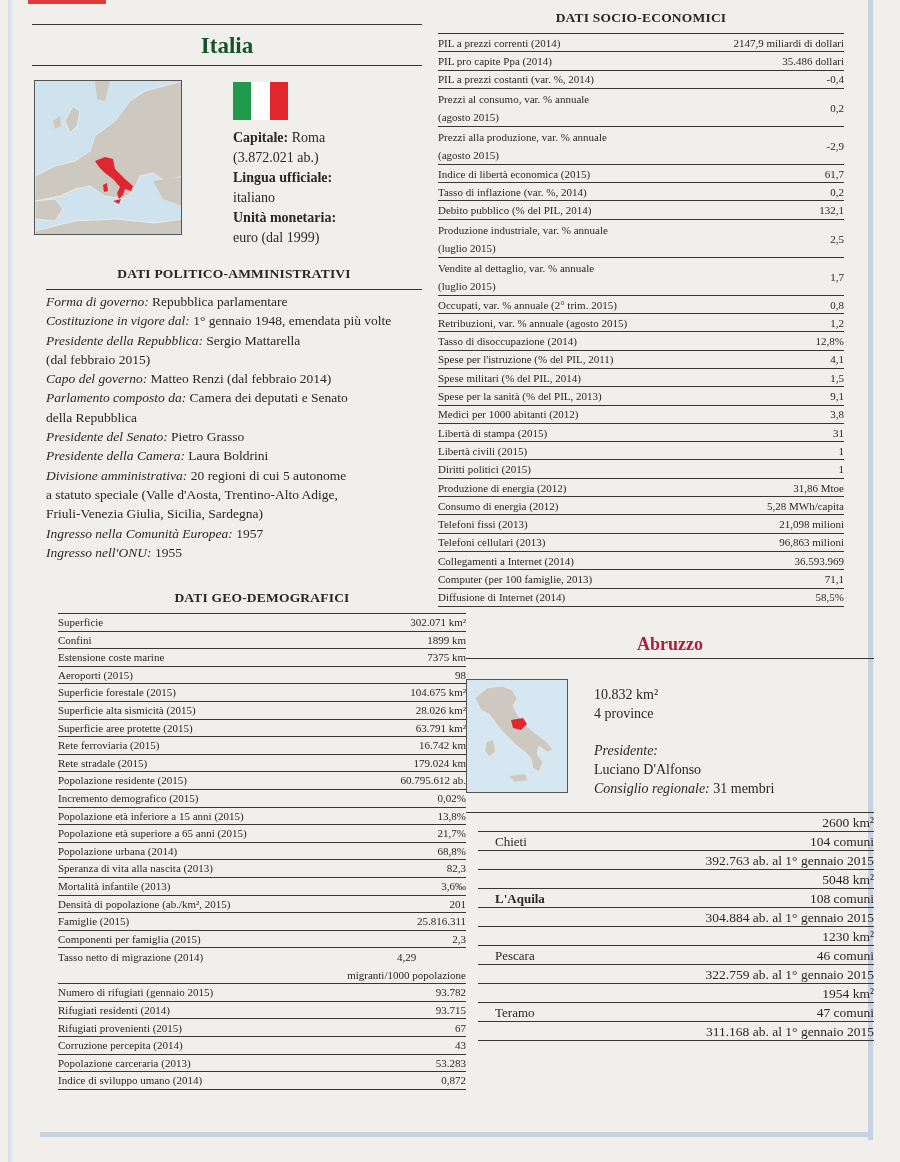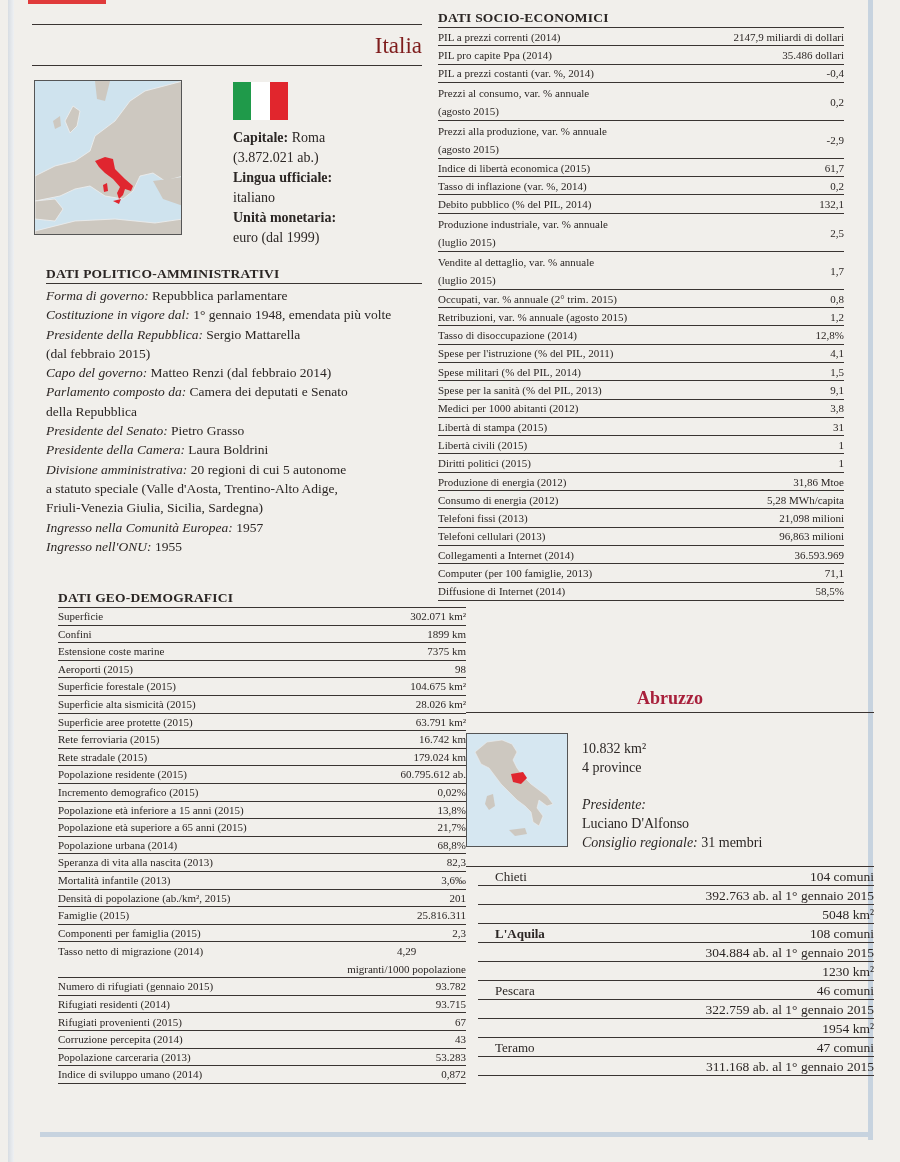--- a/index.html
+++ b/index.html
@@ -23,36 +23,36 @@
     background: #c7d3df;
   }
   .red-tab {
     position: absolute; left: 28px; top: 0; width: 78px; height: 4px;
     background: #e03a3a;
   }
   
   .left-col { position: absolute; left: 32px; top: 18px; width: 390px; }
   .rule { border-top: 1.2px solid #3a3432; }
   .country-title {
-    text-align: right; color: #7f1d1d; font-weight: normal;
+    text-align: center; color: #14532d; font-weight: bold;
     font-size: 23px; padding: 8px 0 6px 0;
   }
   .intro { display: flex; margin-top: 14px; }
   .map-box {
     width: 148px; height: 155px; border: 1px solid #555;
     background: #cfe3ee; position: relative; overflow: hidden; margin-left: 2px;
   }
   .info-box { margin-left: 51px; padding-top: 2px; }
   .flag { display: flex; width: 55px; height: 38px; margin-bottom: 8px; }
   .flag span { flex: 1; }
   .info-line { font-size: 14px; line-height: 20px; }
   .info-line b { font-weight: bold; }
   .section-head {
-    text-align: left; font-weight: bold; font-size: 13.5px;
-    letter-spacing: 0.2px; margin-top: 18px; padding-bottom: 1px;
+    text-align: center; font-weight: bold; font-size: 13.5px;
+    letter-spacing: 0.2px; margin-top: 18px; padding-bottom: 7px;
     border-bottom: 1.2px solid #3a3432;
   }
   .pol-list { margin-top: 2px; margin-left: 14px; }
   .pol-line { font-size: 13.5px; line-height: 19.3px; }
   .pol-line i { font-style: italic; }
   .table { width: 100%; }
   .trow {
     display: flex; justify-content: space-between; align-items: flex-end;
     font-size: 11px; line-height: 16.5px; border-bottom: 1.2px solid #3a3432;
     padding-top: 1px;
@@ -63,26 +63,26 @@
   .geo-table .trow { height: 17.6px; }
   .geo-table .trow.migr { height: 36px; }
   .geo-table .trow.migr .lbl { align-self: flex-start; }
   .geo-table .trow.migr .val { align-self: flex-end; }
   
   .right-col { position: absolute; left: 438px; top: 10px; width: 406px; }
   .right-col .section-head { margin-top: 0; }
   .socio .trow { height: 18.3px; }
   .socio .trow.double { height: 38px; }
   .socio .trow.double .lbl { line-height: 18px; }
-  .region { position: absolute; left: 466px; top: 688px; width: 408px; }
+  .region { position: absolute; left: 466px; top: 634px; width: 408px; }
   .region-title {
     text-align: center; color: #a8203b; font-weight: bold; font-size: 18px;
     padding-bottom: 3px; border-bottom: 1.2px solid #3a3432;
   }
-  .region-intro { display: flex; margin-top: 20px; }
+  .region-intro { display: flex; margin-top: 20px; gap: 12px; }
   .region-map {
     width: 102px; height: 114px; border: 1px solid #555;
     background: #d6e7f1; position: relative; overflow: hidden;
   }
   .region-info { margin-left: 14px; padding-top: 6px; }
   .region-info .line { font-size: 14px; line-height: 19px; }
   .region-info .gap { height: 18px; }
   .prov-table { margin-top: 14px; border-top: 1.2px solid #3a3432; }
   .prov { position: relative; }
   .prov .prow {
@@ -405,20 +405,24 @@
       <div class="gap"></div>
       <div class="line"><i>Presidente:</i></div>
       <div class="line">Luciano D'Alfonso</div>
       <div class="line"><i>Consiglio regionale:</i><span> 31 membri</span></div>
     </div>
   </div>
 
   <div class="prov-table">
     <div class="prov">
       <div class="prow">
+          <span></span>
+          <span class="pv">2600 km²</span>
+        </div>
+      <div class="prow">
           <span class="pname">Chieti</span>
           <span class="pv">104 comuni</span>
         </div>
       <div class="prow">
           <span></span>
           <span class="pv">392.763 ab. al 1° gennaio 2015</span>
         </div>
     </div>
     <div class="prov">
       <div class="prow">

